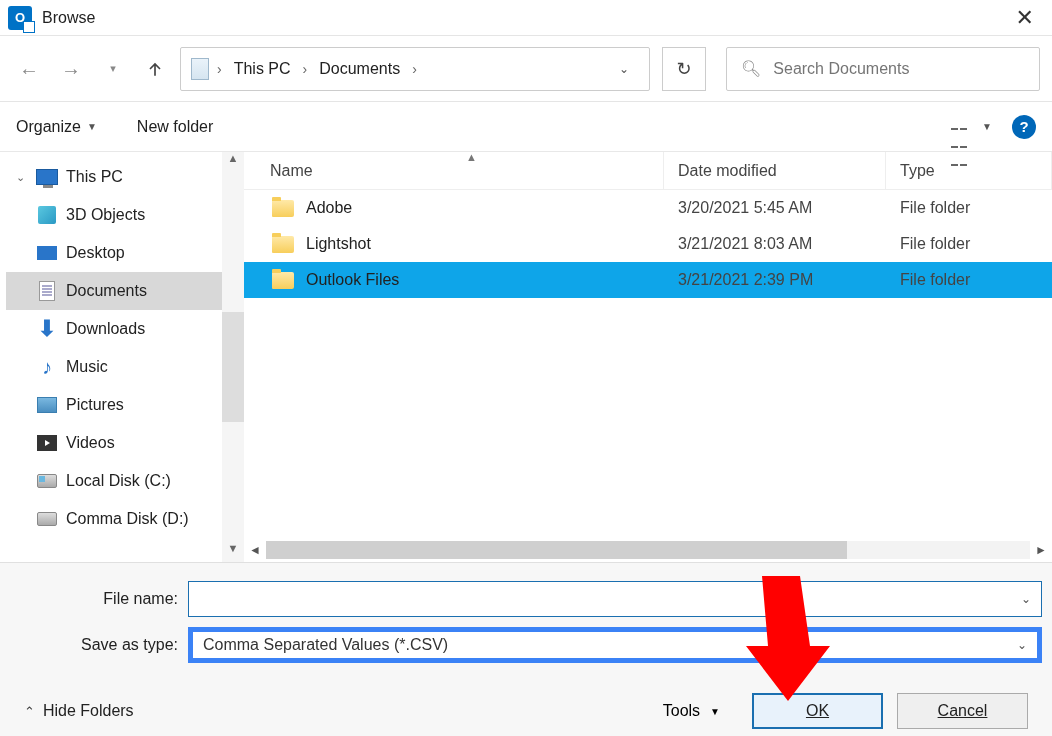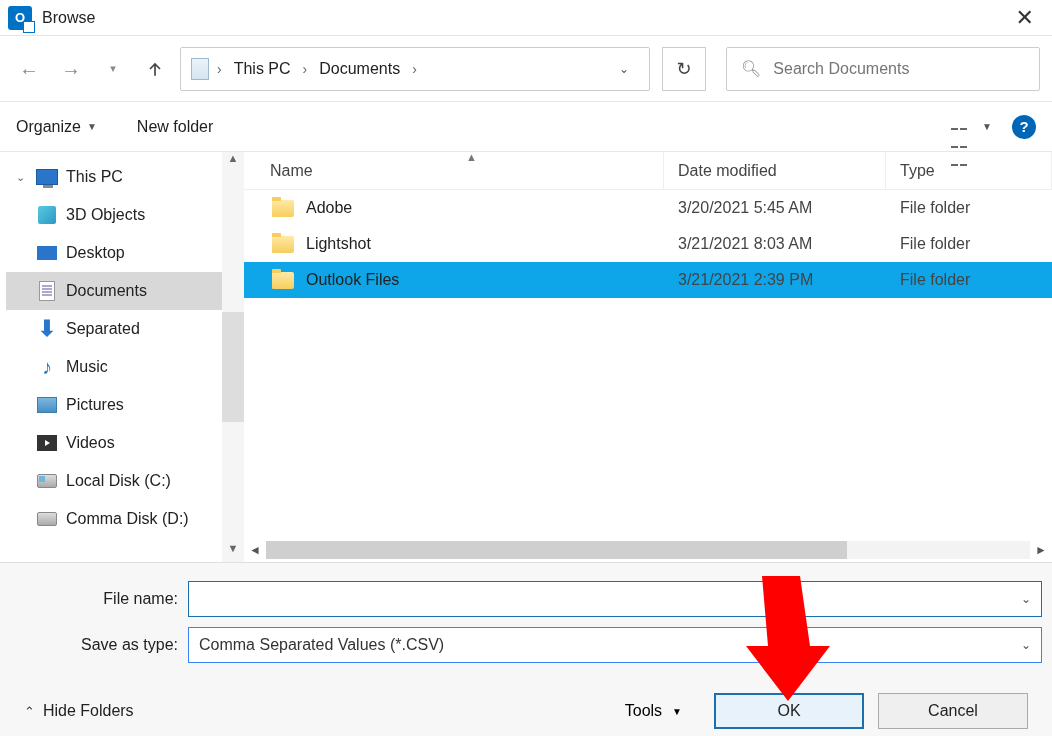--- a/index.html
+++ b/index.html
@@ -81,32 +81,32 @@
     .folder-ic::before { content:''; position:absolute; top:-3px; left:0; width:9px; height:4px; background:#f7ce5b; border-radius:1px 1px 0 0; }
     .hscroll { margin-top:auto; height:24px; display:flex; align-items:center; }
     .hscroll .harr { width:22px; text-align:center; color:#555; font-size:12px; }
     .hscroll .htrack { flex:1; height:18px; background:#f3f3f3; position:relative; }
     .hscroll .hthumb { position:absolute; left:0; top:0; height:18px; width:76%; background:#cfcfcf; }
 
     
     .form-area { padding: 18px 10px 0 10px; background:#f7f7f7; border-top:1px solid #e0e0e0; }
     .form-row { display:flex; align-items:center; margin-bottom:10px; }
     .form-row label { width: 178px; text-align:right; padding-right:10px; font-size:16px; color:#222; }
-    .form-row .field { flex:1; height:36px; border:1px solid #3b82f6; background:#fff; display:flex; align-items:center; padding:0 10px; font-size:16px; color:#333; }
+    .form-row .field { flex:1; height:36px; border:5px solid #3b82f6; background:#fff; display:flex; align-items:center; padding:0 10px; font-size:16px; color:#333; }
     .form-row.filename .field { border:1px solid #1a6fb0; }
     .form-row .field .dd { margin-left:auto; color:#555; font-size:12px; }
 
     
     .footer { display:flex; align-items:center; padding: 20px 14px 10px 14px; gap:14px; background:#f7f7f7; }
     .hide-folders { display:flex; align-items:center; gap:8px; font-size:16px; color:#222; }
     .hide-folders .chev { font-size:13px; color:#444; }
     .footer-spacer { flex:1; }
     .tools { font-size:16px; display:flex; align-items:center; gap:10px; margin-right:18px; }
     .tools .drop { font-size:10px; }
-    .btn { width:150px; height:36px; border:1px solid #aaa; background:#efefef; font-size:16px; color:#222; display:flex; align-items:center; justify-content:center; }
+    .btn { width:131px; height:36px; border:1px solid #aaa; background:#efefef; font-size:16px; color:#222; display:flex; align-items:center; justify-content:center;text-decoration:underline; }
     .btn.ok { border:2px solid #1a6fb0; background:#e8f2fb; }
 
     
     .arrow-annot { position:absolute; left:740px; top:576px; pointer-events:none; }
   </style>
 </head>
 <body>
 
 <div class="title-bar">
   <div class="app-icon">O</div>
@@ -184,21 +184,21 @@
     <div class="tree-item sub selected">
       <span class="ti-icon">
           <span class="ic-doc"></span>
         </span>
       <span>Documents</span>
     </div>
     <div class="tree-item sub">
       <span class="ti-icon">
           <span class="ic-dl">⬇</span>
         </span>
-      <span>Separated</span>
+      <span>Downloads</span>
     </div>
     <div class="tree-item sub">
       <span class="ti-icon">
           <span class="ic-music">♪</span>
         </span>
       <span>Music</span>
     </div>
     <div class="tree-item sub">
       <span class="ti-icon">
           <span class="ic-pic"></span>

